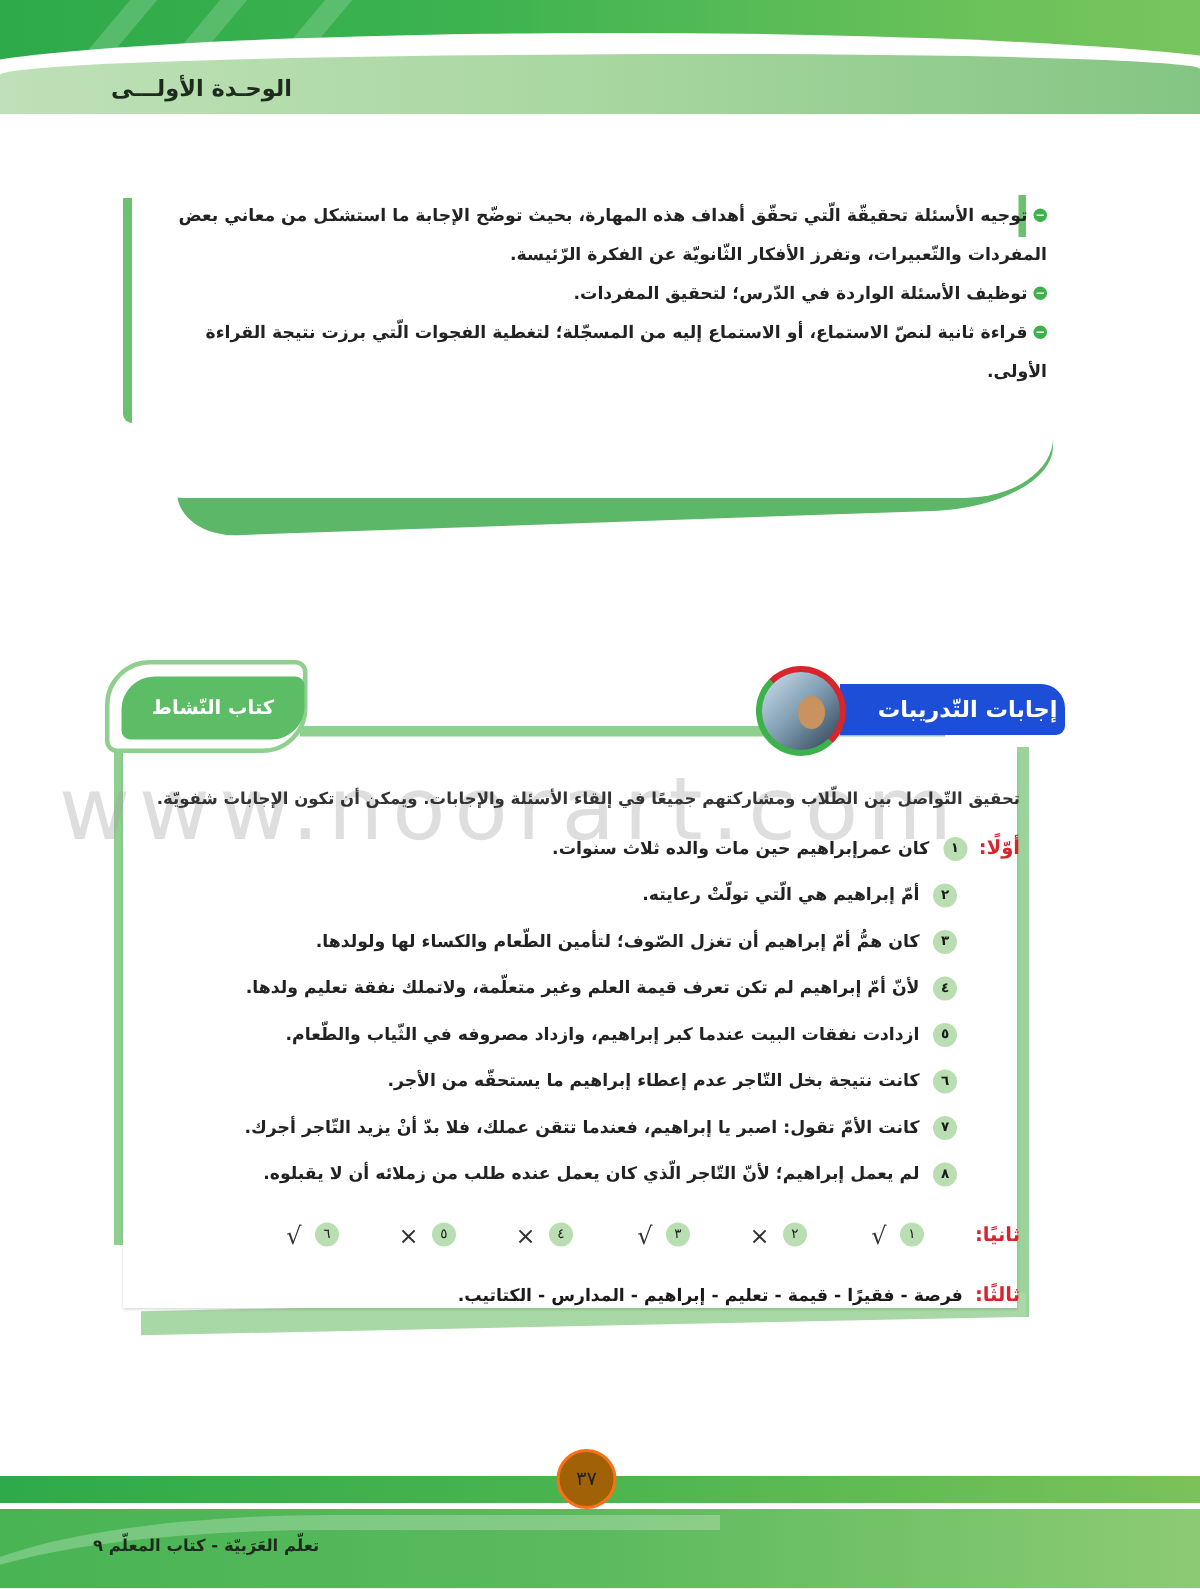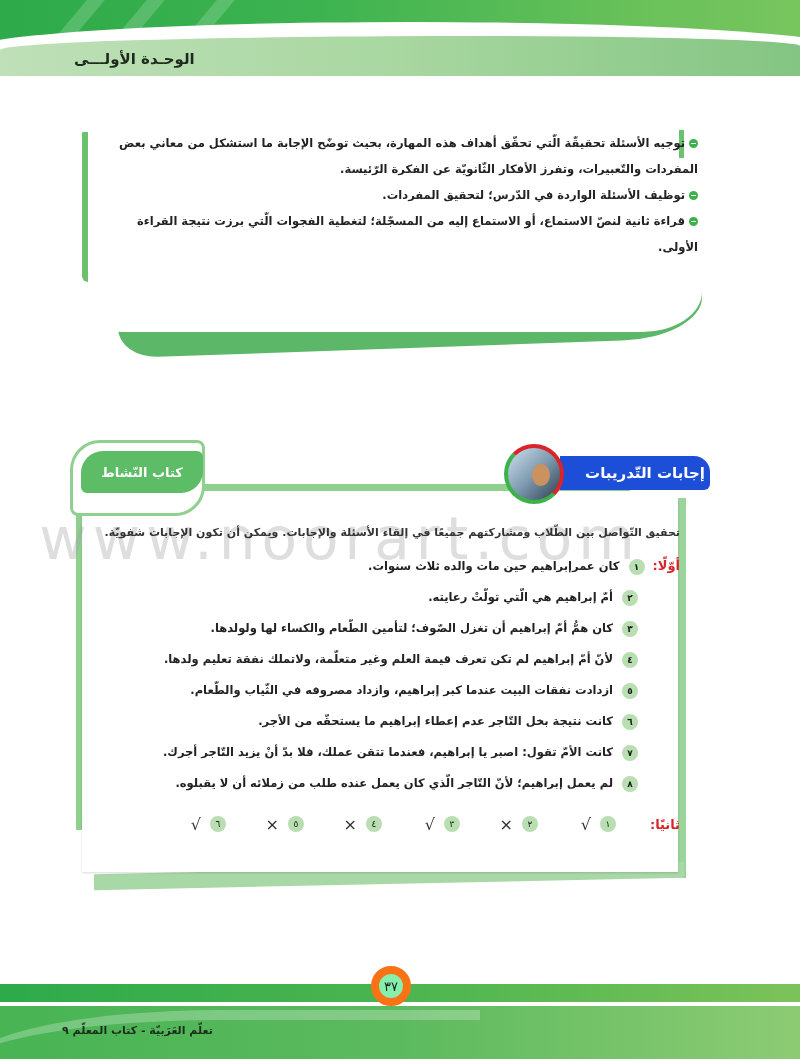--- a/index.html
+++ b/index.html
@@ -29,21 +29,21 @@
   .note-item .bullet::after { content: ""; position: absolute; left: 2px; right: 2px; top: 4px; height: 1px; background: #fff; }
 
   
   .activity { position: absolute; left: 70px; top: 440px; width: 660px; height: 500px; }
   .act-connector { position: absolute; left: 130px; top: 44px; width: 430px; height: 7px; background: #8fd08f; }
   .act-left-bar { position: absolute; left: 6px; top: 50px; width: 8px; height: 340px; background: #8fd08f; }
   .act-right-bar { position: absolute; left: 608px; top: 58px; width: 8px; height: 380px; background: #9bd49a; }
   .act-card { position: absolute; left: 12px; top: 60px; width: 596px; height: 372px; background: #ffffff; box-shadow: 0 1px 2px rgba(0,0,0,0.15); }
   .act-bottom-shadow { position: absolute; left: 24px; top: 428px; width: 590px; height: 16px; background: #a8d8a5; transform: skewY(-1.2deg); }
 
-  .book-tab { position: absolute; left: 0; top: 0; width: 135px; height: 76px; border: 3px solid #8fd08f; border-radius: 30px 8px 30px 8px; background: #ffffff; }
+  .book-tab { position: absolute; left: 0; top: 0; width: 135px; height: 62px; border: 3px solid #8fd08f; border-radius: 30px 8px 30px 8px; background: #ffffff; }
   .book-tab-inner { position: absolute; left: 8px; top: 8px; width: 122px; height: 42px; background: #5dbc66; border-radius: 22px 6px 22px 6px; display: flex; align-items: center; justify-content: center; }
   .book-tab-label { font-size: 13px; font-weight: bold; color: #ffffff; }
 
   .exercise-badge { position: absolute; left: 430px; top: 4px; width: 210px; height: 60px; }
   .badge-ribbon { position: absolute; left: 60px; top: 12px; width: 150px; height: 34px; background: #1d4ed8; border-radius: 0 16px 6px 0; display: flex; align-items: center; justify-content: center; }
   .badge-label { font-size: 15px; font-weight: bold; color: #ffffff; padding-left: 20px; }
   .badge-circle { position: absolute; left: 4px; top: 0px; width: 60px; height: 60px; border-radius: 50%; background: linear-gradient(135deg, #cfe1ee 0%, #7e9bb0 50%, #2d3f4f 100%); border: 4px solid #d8242b; border-bottom-color: #3db24a; border-left-color: #3db24a; }
   .badge-circle .face { position: absolute; left: 24px; top: 16px; width: 18px; height: 22px; border-radius: 50%; background: #c9925e; }
 
   .watermark { position: absolute; left: 0; top: 505px; width: 680px; font-family: "DejaVu Sans", sans-serif; font-size: 58px; letter-spacing: 6px; color: rgba(160,160,160,0.35); direction: ltr; text-align: center; white-space: nowrap; pointer-events: none; }
@@ -58,21 +58,21 @@
   .tf-items { display: flex; flex-direction: row; gap: 0; }
   .tf-item { width: 78px; display: flex; align-items: center; direction: rtl; }
   .tf-mark { font-size: 16px; color: #333; margin-right: 4px; }
   .third-row { margin-top: 12px; font-size: 11.5px; font-weight: bold; line-height: 26px; }
 
   
   .footer { position: absolute; left: 0; top: 980px; width: 800px; height: 79px; overflow: hidden; font-weight: bold; }
   .footer .bar-dark { position: absolute; left: 0; top: 4px; width: 800px; height: 18px; background: linear-gradient(90deg, #2eaa4a 0%, #4bb54f 50%, #7cc25a 100%); }
   .footer .bar-light { position: absolute; left: 0; top: 26px; width: 800px; height: 53px; background: linear-gradient(90deg, #48b454 0%, #5cba5e 50%, #8dcb73 100%); }
   .footer .sweep { position: absolute; left: -40px; top: 30px; width: 520px; height: 60px; border-top: 10px solid rgba(255,255,255,0.25); border-radius: 50% 0 0 0 / 100% 0 0 0; }
-  .page-num { position: absolute; left: 371px; top: -14px; width: 40px; height: 40px; border-radius: 50%; background: #86efac; border: 8px solid #f97316; display: flex; align-items: center; justify-content: center; font-size: 13px; color: #222; }
+  .page-num { position: absolute; left: 371px; top: -14px; width: 40px; height: 40px; border-radius: 50%; background: #a16207; border: 2px solid #f97316; display: flex; align-items: center; justify-content: center; font-size: 13px; color: #222; }
   .footer-title { position: absolute; left: 62px; top: 44px; font-size: 11px; color: #1d2b1d; direction: rtl; }
 </style>
 </head>
 <body>
 
 <div class="header">
   <div class="top-dark"></div>
   <div class="stripe" style="left:70px"></div>
   <div class="stripe" style="left:130px"></div>
   <div class="stripe" style="left:200px"></div>
@@ -179,20 +179,24 @@
           <span class="num-badge">٥</span>
           <span class="tf-mark">×</span>
         </div>
       <div class="tf-item">
           <span class="num-badge">٦</span>
           <span class="tf-mark">√</span>
         </div>
     </div>
   </div>
 
+  <div class="third-row">
+    <span class="section-label">ثالثًا:</span>
+    <span>فرصة - فقيرًا - قيمة - تعليم - إبراهيم - المدارس - الكتاتيب.</span>
+  </div>
 </div>
 
 <div class="footer">
   <div class="bar-dark"></div>
   <div class="bar-light"></div>
   <div class="sweep"></div>
   <div class="footer-title">تعلّم العَرَبيّة - كتاب المعلّم ٩</div>
 </div>
 <div class="page-num" style="top:966px">٣٧</div>
 

